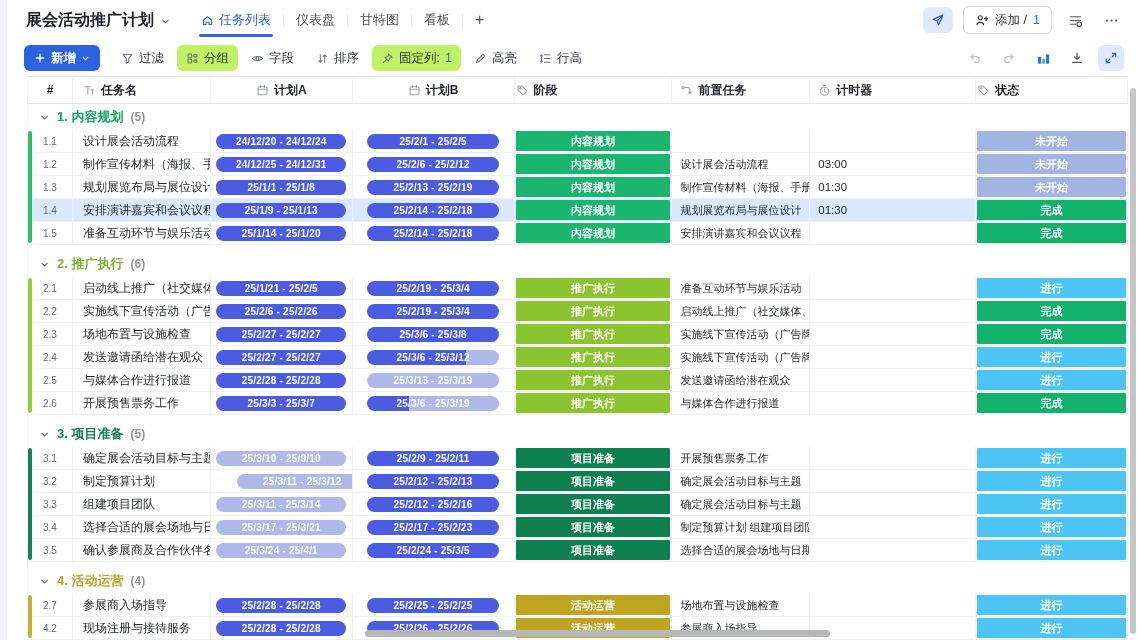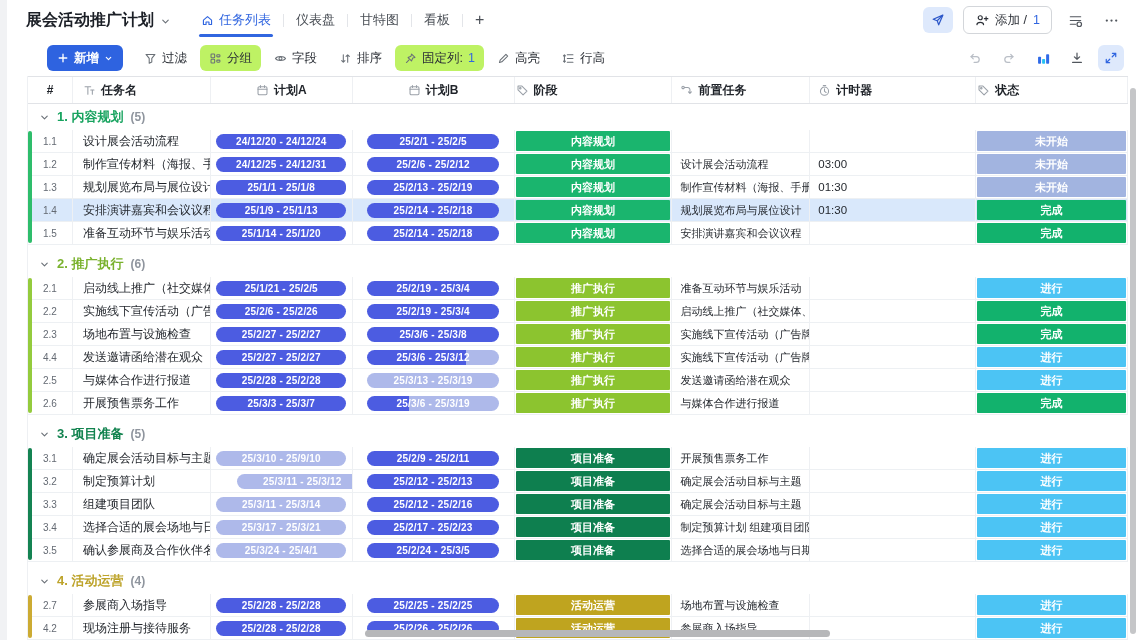--- a/index.html
+++ b/index.html
@@ -24,21 +24,21 @@
   .tb-right{margin-left:auto;display:flex;align-items:center;gap:10px;}
   .share-btn{width:30px;height:26px;background:#dee9fc;border-radius:6px;display:flex;
        align-items:center;justify-content:center;color:#2d58c9;cursor:pointer;}
   .addmem-btn{height:28px;border:1px solid #d3d6da;border-radius:6px;display:flex;align-items:center;
        gap:6px;padding:0 11px;font-size:12.5px;color:#2b2f36;cursor:pointer;background:#fff;}
   .blue{color:#3166e0;}
   .mini-btn{width:26px;height:26px;display:flex;align-items:center;justify-content:center;
        color:#51565d;border-radius:6px;cursor:pointer;}
 
   
-  .toolbar{height:36px;display:flex;align-items:center;gap:4px;padding:0 14px 0 11px;margin-left:36px;}
+  .toolbar{height:36px;display:flex;align-items:center;gap:4px;padding:0 14px 0 24px;}
   .btn-new{background:#2e63e0;color:#fff;height:26px;border-radius:6px;display:flex;align-items:center;
        gap:5px;padding:0 10px;font-size:12.5px;font-weight:700;cursor:pointer;margin-right:8px;}
   .tbtn{display:flex;align-items:center;gap:5px;height:26px;padding:0 9px;border-radius:6px;
        font-size:12.5px;color:#2b2f36;cursor:pointer;white-space:nowrap;}
   .tbtn svg{color:#6a7077;}
   .tbtn.active{background:#bef264;}
   .tool-right{margin-left:auto;display:flex;align-items:center;gap:8px;}
   .icbtn{width:26px;height:26px;display:flex;align-items:center;justify-content:center;
        border-radius:6px;color:#51565d;cursor:pointer;}
   .icbtn.dim{color:#b9bec6;}
@@ -656,21 +656,21 @@
                 <span class="timertxt"></span>
               </div>
               <div class="cell c-status">
                 <div class="chipfill" style="background: rgb(18, 178, 109);">
                   <span>完成</span>
                 </div>
               </div>
             </div>
             <div class="trow">
               <div class="cell c-num">
-                <span class="rnum">4.4</span>
+                <span class="rnum">2.4</span>
               </div>
               <div class="cell c-name">
                 <span class="tname">发送邀请函给潜在观众</span>
               </div>
               <div class="cell c-a">
                 <div class="pill" style="background: rgb(76, 92, 225);">
                   <span>25/2/27 - 25/2/27</span>
                 </div>
               </div>
               <div class="cell c-b">

